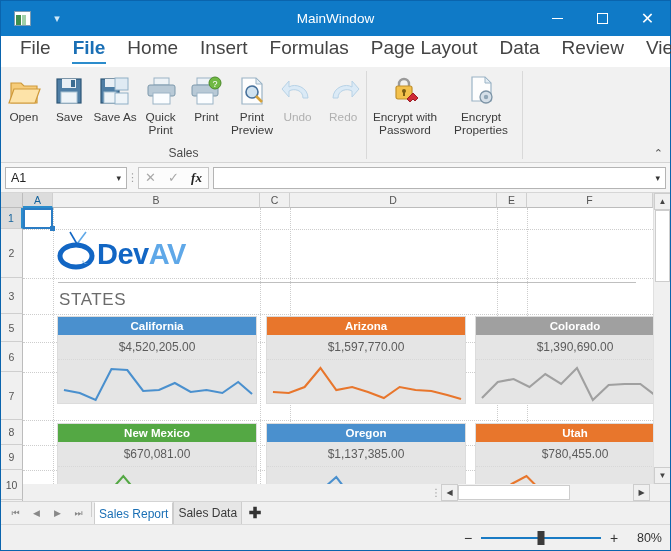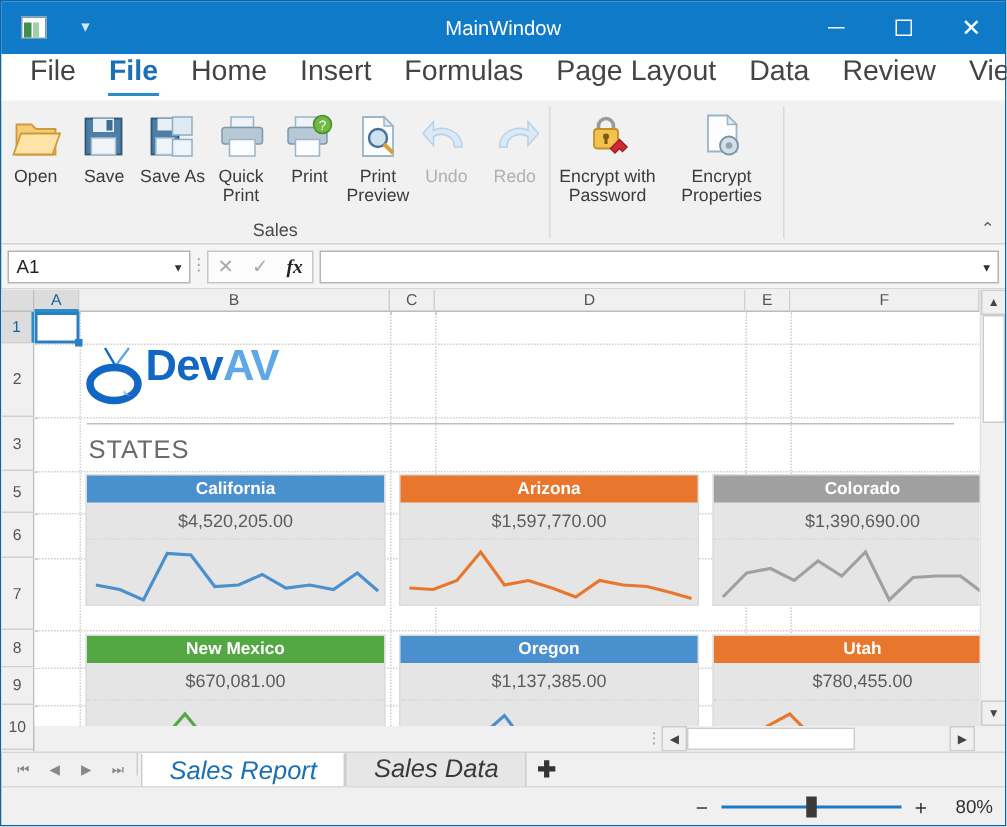--- a/index.html
+++ b/index.html
@@ -202,21 +202,21 @@
   .cellcursor {
     position: absolute; border: 2px solid #2b7dc4;
     background: transparent;
   }
   .cellcursor:after {
     content:""; position:absolute; right:-4px; bottom:-4px;
     width:5px; height:5px; background:#2b7dc4;
   }
 
   
-  .logo { position: absolute; display: flex; }
+  .logo { position: absolute; display: flex; align-items: center; }
   .logo-text { font-size: 29px; font-weight: bold; letter-spacing: -0.5px; line-height: 1; }
   .logo-dev { color: #1266c4; }
   .logo-av { color: #5fa8e8; }
   .hrule { position: absolute; border-top: 1px solid #bfbfbf; }
   .states-title { position: absolute; font-size: 17px; color: #6b6b6b; letter-spacing: 0.6px; }
 
   
   .card { position: absolute; background: #e5e5e5; border: 1px solid #dcdcdc; }
   .card-hdr {
     height: 18px; display: flex; align-items: center; justify-content: center;
@@ -258,23 +258,23 @@
     background: #f0f0f0; border-top: 1px solid #d4d4d4;
   }
   .navbtns { display: flex; align-items: center; padding-left: 4px; }
   .navbtn {
     width: 21px; height: 21px;
     display: flex; align-items: center; justify-content: center;
     color: #888; font-size: 9px;
   }
   .navsep { width: 1px; height: 15px; background: #cdcdcd; margin: 0 2px; }
   .stab {
-    padding: 0 18px; display: flex; align-items: center;
-    font-size: 17px; color: #3a3a3a; background: #e6e6e6;
-    border-left: 1px solid #cdcdcd; border-right: 1px solid #cdcdcd; font-style: italic;
+    padding: 0 4px; display: flex; align-items: center;
+    font-size: 12px; color: #3a3a3a; background: #e6e6e6;
+    border-left: 1px solid #cdcdcd; border-right: 1px solid #cdcdcd;
   }
   .stab.active { background: #ffffff; color: #1a6fb5; border-top: 1px solid #ffffff; }
   .addsheet {
     width: 26px; display: flex; align-items: center; justify-content: center;
     font-size: 15px; color: #333; font-weight: bold;
   }
 
   
   .statusbar {
     flex: 0 0 26px; display: flex; align-items: center;

